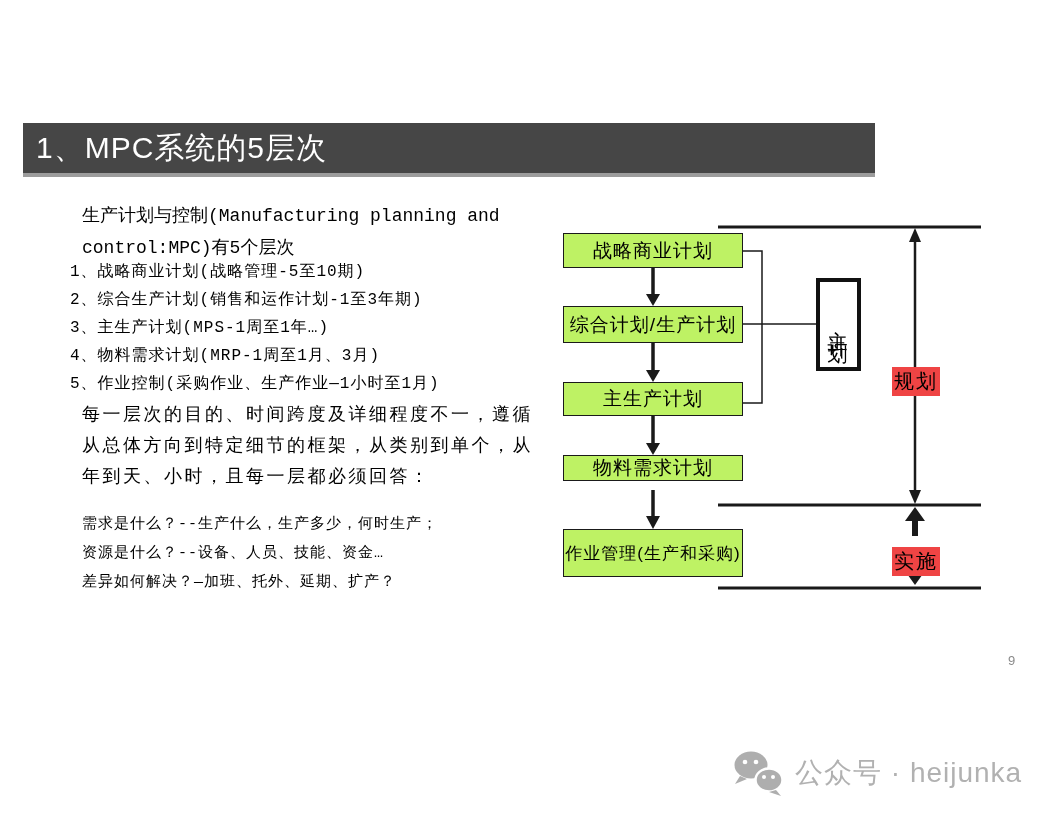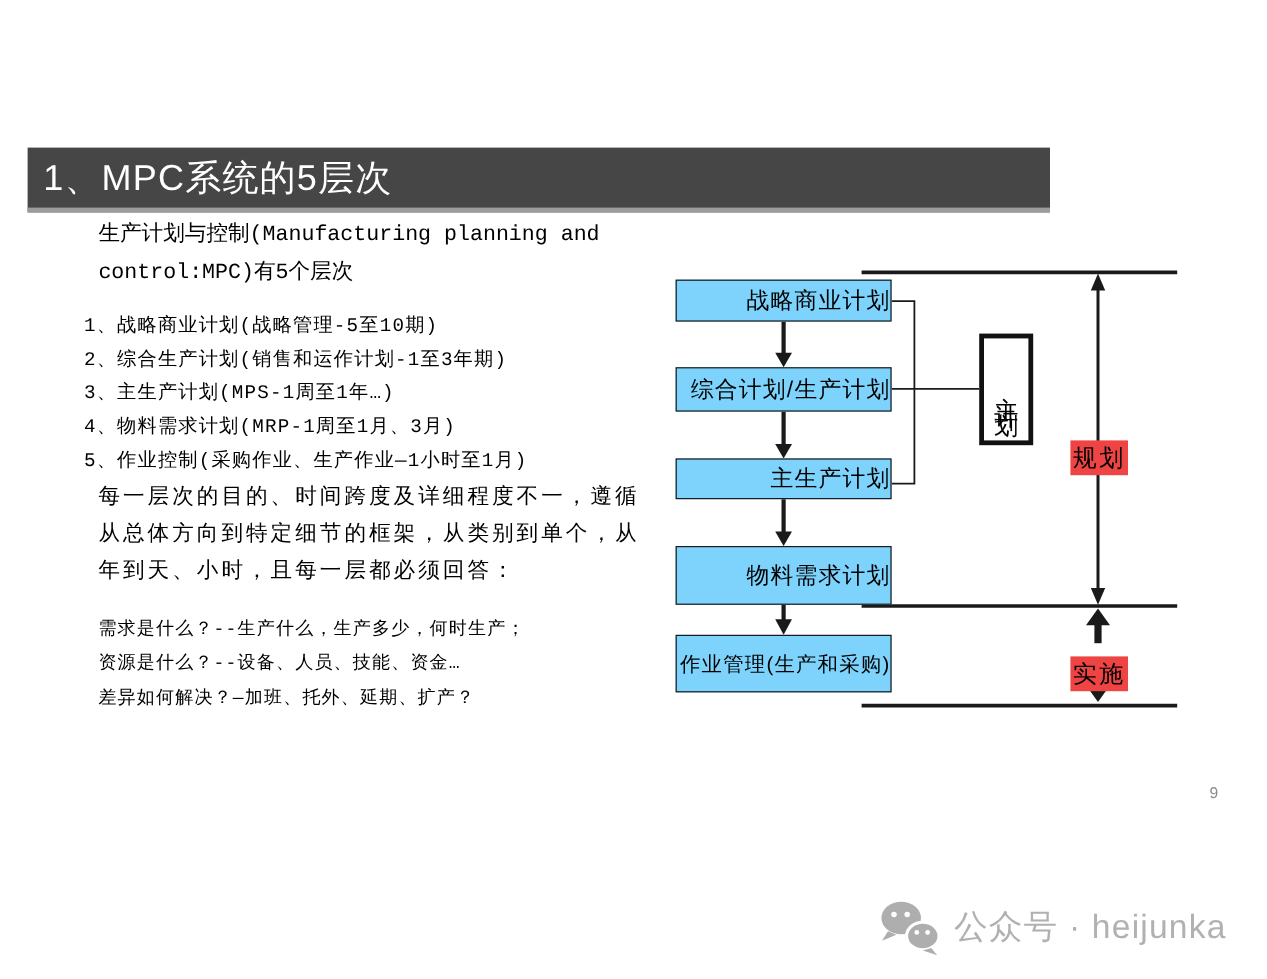--- a/index.html
+++ b/index.html
@@ -12,39 +12,39 @@
     position:absolute;left:23px;top:123px;width:852px;height:50px;
     background:#464646;border-bottom:4px solid #9c9c9c;
     display:flex;align-items:center;
   }
   .title-bar .title-text{
     color:#ffffff;font-size:30px;padding-left:13px;letter-spacing:1px;
     font-family:"Liberation Sans","DejaVu Sans",sans-serif;
   }
   
   .txtblock{position:absolute;color:#000;}
-  .intro{left:82px;top:180px;font-size:18px;line-height:32px;
+  .intro{left:82px;top:200px;font-size:18px;line-height:32px;
          font-family:"Liberation Mono","DejaVu Sans Mono",monospace;}
   .levels{left:70px;top:258px;font-size:16px;line-height:28px;letter-spacing:1px;
           font-family:"Liberation Mono","DejaVu Sans Mono",monospace;}
   .desc{left:82px;top:400px;font-size:18px;line-height:31px;letter-spacing:2.5px;
         font-family:"Liberation Mono","DejaVu Sans Mono",monospace;}
   .questions{left:82px;top:494px;font-size:15px;line-height:29px;letter-spacing:1px;
              font-family:"Liberation Mono","DejaVu Sans Mono",monospace;margin-top:16px;}
   
   .flow-box{
-    position:absolute;left:563px;width:180px;background:#7dd3fc;
+    position:absolute;left:563px;width:180px;background:#bef264;
     border:1.5px solid #1a1a1a;box-sizing:border-box;
-    display:flex;align-items:center;justify-content:flex-end;
+    display:flex;align-items:center;justify-content:center;
     font-size:19px;color:#000;letter-spacing:1px;text-align:center;
   }
   #box-strategic{top:233px;height:35px;}
   #box-aggregate{top:306px;height:37px;}
   #box-mps{top:382px;height:34px;}
-  #box-mrp{top:455px;height:49px;}
+  #box-mrp{top:455px;height:26px;}
   #box-operations{top:529px;height:48px;flex-direction:row;font-size:17px;line-height:21px;}
   .master-box{
     position:absolute;left:816px;top:278px;width:45px;height:93px;
     border:4px solid #111;box-sizing:border-box;background:#fff;
     display:flex;align-items:center;justify-content:center;
   }
   .master-box .vtext{
     writing-mode:vertical-rl;text-orientation:upright;
     font-size:20px;letter-spacing:7px;color:#000;
   }

